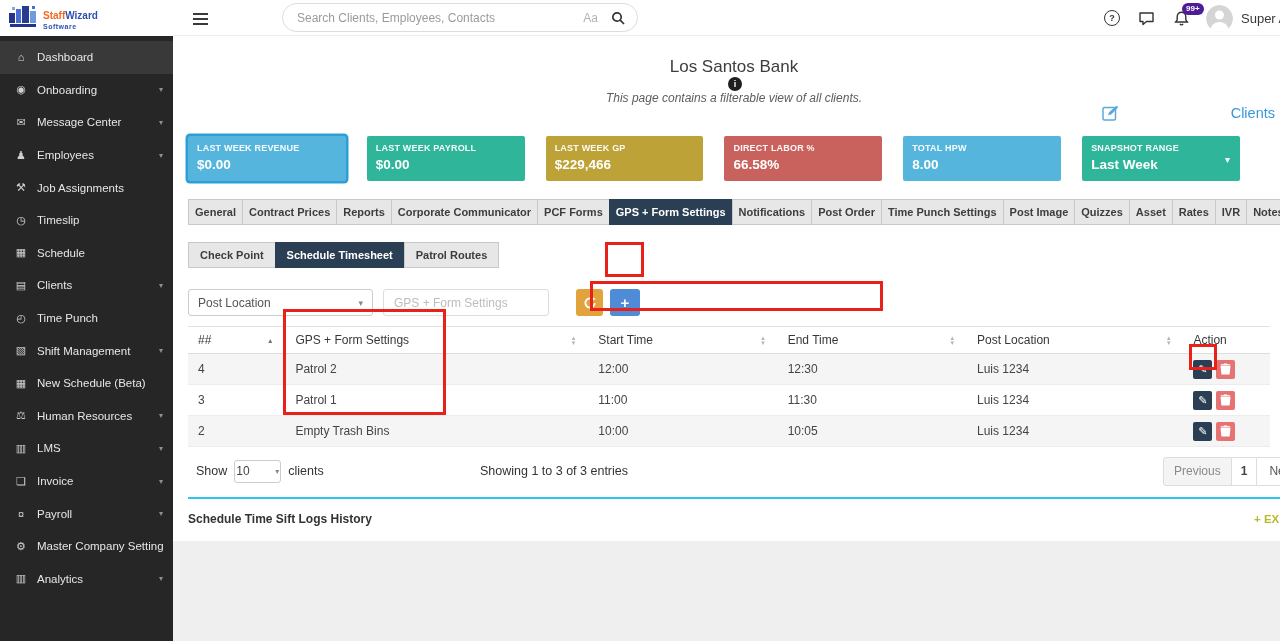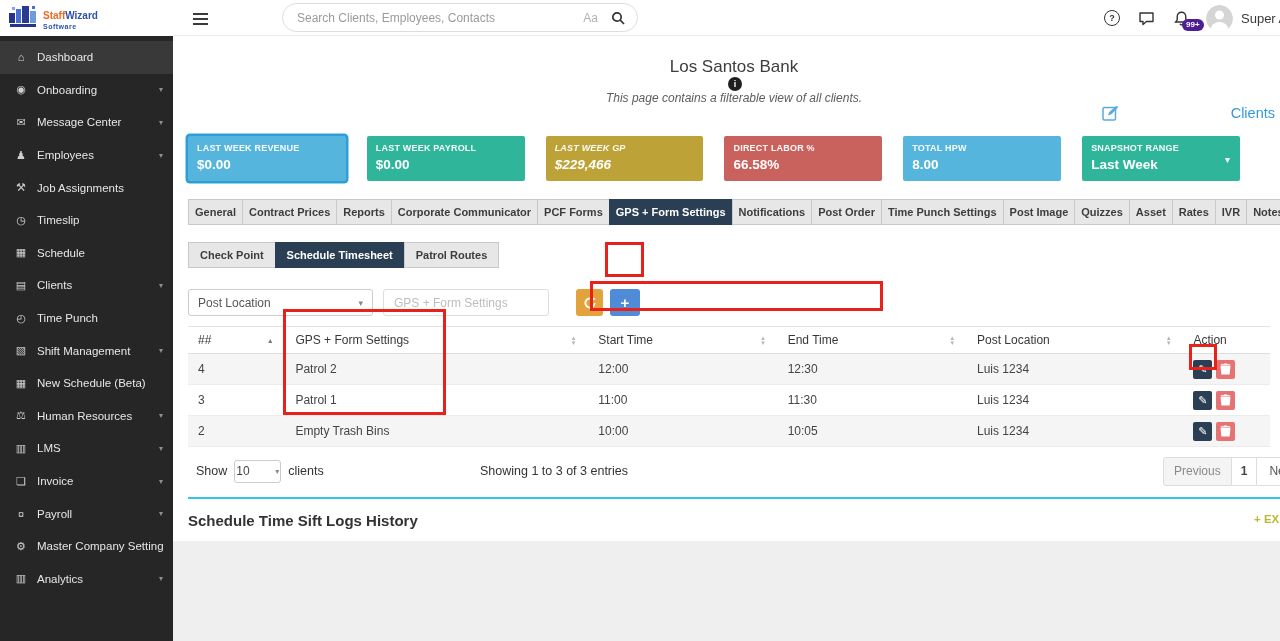--- a/index.html
+++ b/index.html
@@ -89,21 +89,21 @@
   .page-size .chev { margin-left: auto; font-size: 8px; color: #888; }
   .tf-summary { position: absolute; left: 292px; }
   .pagination { position: absolute; left: 975px; display: flex; }
   .page-btn { height: 29px; border: 1px solid #ddd; background: #fff; font-size: 12px; color: #555; padding: 0 10px; display: flex; align-items: center; cursor: pointer; font-family: inherit; white-space: nowrap; }
   .page-btn.prev { background: #f4f4f4; color: #8a8a8a; border-radius: 3px 0 0 3px; }
   .page-btn.cur { border-left: none; border-right: none; padding: 0 9px; color: #444; font-weight: bold; }
   .page-btn.next { border-radius: 0 3px 3px 0; padding: 0 12px; }
   
   .divider { height: 2px; margin-top: 10px; width: 1092px; }
   .history { position: relative; padding-top: 13px; height: 42px; }
-  .history-title { font-size: 15px; font-weight: bold; color: #333; }
+  .history-title { font-size: 12px; font-weight: bold; color: #333; }
   .export-link { position: absolute; left: 1066px; top: 14px; font-size: 11.5px; font-weight: bold; white-space: nowrap; cursor: pointer; }
   
   .ann { position: absolute; border: 3px solid #e8221b; pointer-events: none; }
 </style>
 </head>
 <body>
 
 <div class="sidebar">
   <div class="logo">
     <svg width="30" height="26" viewBox="0 0 30 26">
@@ -221,21 +221,21 @@
     <span class="feedback-icon">
       <svg width="17" height="15" viewBox="0 0 17 15">
           <path d="M2 2h13v8.5H8.5L5 13.5v-3H2z" fill="none" stroke="#333" stroke-width="1.4" stroke-linejoin="round"></path>
         </svg>
     </span>
     <span class="bell-wrap">
       <svg width="17" height="17" viewBox="0 0 17 17">
         <path d="M8.5 2.2c-2.6 0-4.3 1.9-4.3 4.5v3.1L2.6 12h11.8l-1.6-2.2V6.7c0-2.6-1.7-4.5-4.3-4.5z" fill="none" stroke="#333" stroke-width="1.4"></path>
         <path d="M7 13.8a1.6 1.6 0 0 0 3 0" fill="none" stroke="#333" stroke-width="1.4"></path>
       </svg>
-      <span class="badge" style="background-color: #4c1d95; margin-top: 16px;">99+</span>
+      <span class="badge" style="background-color: #4c1d95;">99+</span>
     </span>
     <span class="avatar">
       <svg width="27" height="27" viewBox="0 0 27 27">
         <circle cx="13.5" cy="13.5" r="13.5" fill="#d5d5d5"></circle>
         <circle cx="13.5" cy="10" r="4.5" fill="#fff"></circle>
         <path d="M4.5 24c1.5-5 5-7 9-7s7.5 2 9 7a13.5 13.5 0 0 1-18 0z" fill="#fff"></path>
       </svg>
     </span>
     <span class="user-name">Super Admin</span>
   </div>
@@ -261,21 +261,21 @@
 
     <div class="kpis">
       <div class="kpi highlight" style="background-color: rgb(86, 181, 220);">
         <div class="kpi-label">LAST WEEK REVENUE</div>
         <div class="kpi-value">$0.00</div>
       </div>
       <div class="kpi" style="background-color: rgb(47, 182, 154);">
         <div class="kpi-label">LAST WEEK PAYROLL</div>
         <div class="kpi-value">$0.00</div>
       </div>
-      <div class="kpi" style="background-color: rgb(189, 162, 55); font-style: italic;">
+      <div class="kpi" style="background-color: rgb(189, 162, 55);">
         <div class="kpi-label">LAST WEEK GP</div>
         <div class="kpi-value">$229,466</div>
       </div>
       <div class="kpi" style="background-color: rgb(201, 98, 93);">
         <div class="kpi-label">DIRECT LABOR %</div>
         <div class="kpi-value">66.58%</div>
       </div>
       <div class="kpi" style="background-color: rgb(86, 181, 220);">
         <div class="kpi-label">TOTAL HPW</div>
         <div class="kpi-value">8.00</div>

